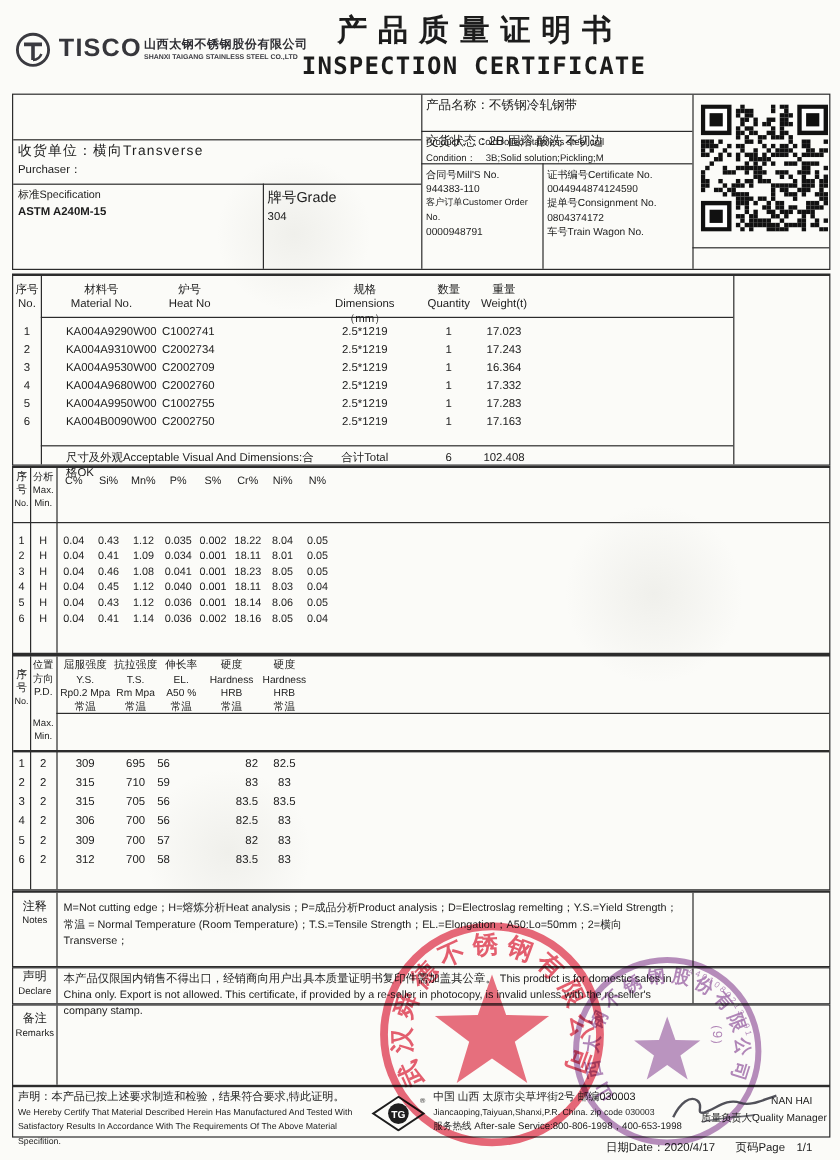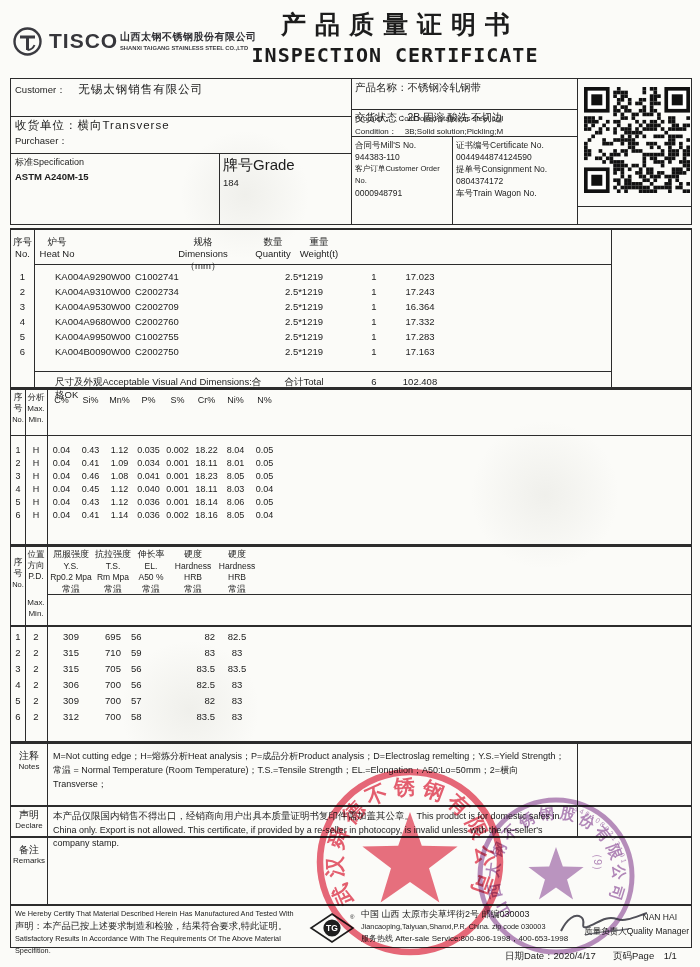--- a/index.html
+++ b/index.html
@@ -73,33 +73,32 @@
   <div class="abs title-en" style="left:230px;top:43px;width:330px">INSPECTION CERTIFICATE</div>
 
   <div class="sec" style="top:78px;height:147px">
 
     <div class="vl" style="left:340px;top:0;bottom:0"></div>
     <div class="vl" style="left:566px;top:0;bottom:0"></div>
     <div class="hl" style="left:0;width:340px;top:37px"></div>
     <div class="hl" style="left:0;width:340px;top:74px"></div>
     <div class="vl" style="left:208px;top:74px;bottom:0"></div>
     <div class="abs" style="left:4px;top:2px;width:332px">
-      <div class="cn12" style="margin-top:1px"><span style="font-size:9.5px;letter-spacing:0">Customer：</span>　<span>无锡太钢销售有限公司</span></div>
     </div>
     <div class="abs" style="left:4px;top:39px;width:332px">
       <div class="cn12"><span>收货单位：</span><span>横向Transverse</span></div>
       <div style="font-size:9.5px;margin-top:2px">Purchaser：</div>
     </div>
     <div class="abs" style="left:4px;top:77px;width:200px">
       <div style="font-size:9px">标准Specification</div>
       <div style="font-size:9.5px;font-weight:bold;margin-top:2px">ASTM A240M-15</div>
     </div>
     <div class="abs" style="left:212px;top:77px;width:124px">
-      <div style="font-size:15px">牌号Grade</div>
-      <div style="font-size:9.5px;margin-top:2px">184</div>
+      <div style="font-size:12px">牌号Grade</div>
+      <div style="font-size:9.5px;margin-top:2px">304</div>
     </div>
 
     <div class="hl" style="left:340px;width:226px;top:30px"></div>
     <div class="hl" style="left:340px;width:226px;top:57px"></div>
     <div class="vl" style="left:441px;top:57px;bottom:0"></div>
     <div class="abs" style="left:344px;top:2px;width:220px">
       <div style="font-size:10.5px"><span>产品名称：</span><span>不锈钢冷轧钢带</span></div>
       <div style="font-size:8px;margin-top:18px"><span>Product：</span>　<span>Cold rolled stainless steel coil</span></div>
     </div>
     <div class="abs" style="left:344px;top:32px;width:220px">
@@ -453,20 +452,24 @@
   <div class="sec" style="top:228px;height:160px;border-top-width:2px">
     <div class="vl" style="left:23px;top:0;bottom:0"></div>
     <div class="vl" style="left:600px;top:0;bottom:0"></div>
     <div class="hl" style="left:23px;width:577px;top:34px"></div>
     <div class="abs" style="left:0;top:6px;right:82px">
       <div class="m-hrow">
         <div class="mc-no mh">
             <div>序号</div>
             <div>No.</div>
           </div>
+        <div class="mh" style="width:101px">
+            <div>材料号</div>
+            <div>Material No.</div>
+          </div>
         <div class="mh" style="width:46px">
             <div>炉号</div>
             <div>Heat No</div>
           </div>
         <div style="width:86px"></div>
         <div class="mh" style="width:74px">
             <div>规格</div>
             <div>Dimensions（mm）</div>
           </div>
         <div style="width:10px"></div>
@@ -788,22 +791,22 @@
   <div class="sec" style="top:837px;height:68px">
     <div class="vl" style="left:36px;top:0;bottom:0"></div>
     <div class="lblcol" style="left:0;width:36px;padding-top:6px">
       <div style="font-size:10px">备注</div>
         <div style="font-size:8px">Remarks</div>
     </div>
   </div>
 
   <div class="sec" style="top:905px;height:43px">
     <div class="abs" style="left:4px;top:2px;width:292px">
+      <div style="font-size:9.3px;line-height:13px">声明：本产品已按上述要求制造和检验，结果符合要求,特此证明。</div>
       <div style="font-size:7.3px;line-height:12px">We Hereby Certify That Material Described Herein Has Manufactured And Tested With</div>
-      <div style="font-size:9.3px;line-height:13px">声明：本产品已按上述要求制造和检验，结果符合要求,特此证明。</div>
       <div style="font-size:7.3px;line-height:12px">Satisfactory Results In Accordance With The Requirements Of The Above Material Specifition.</div>
     </div>
     <svg class="abs" style="left:298px;top:7px" width="46" height="30" viewBox="0 0 46 30">
       <path d="M23,1 L44,15 L23,29 L2,15 Z" fill="none" stroke="#1e1e1e" stroke-width="1.6"></path>
       <circle cx="23" cy="15" r="8.6" fill="#1e1e1e"></circle>
       <text x="23" y="18.4" text-anchor="middle" font-size="8.5" font-weight="bold" fill="#fff">TG</text>
       <text x="41" y="6" font-size="6" fill="#1e1e1e">®</text>
     </svg>
     <div class="abs" style="left:350px;top:2px;width:215px">
       <div style="font-size:9px;line-height:13px">中国 山西 太原市尖草坪街2号  邮编030003</div>

